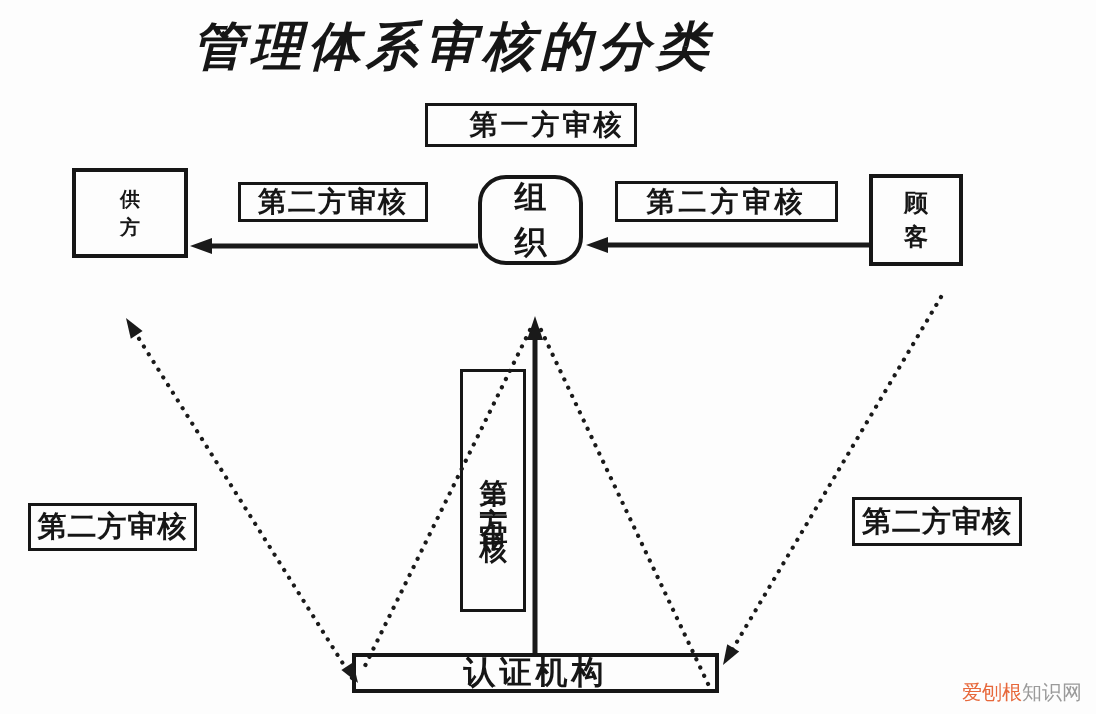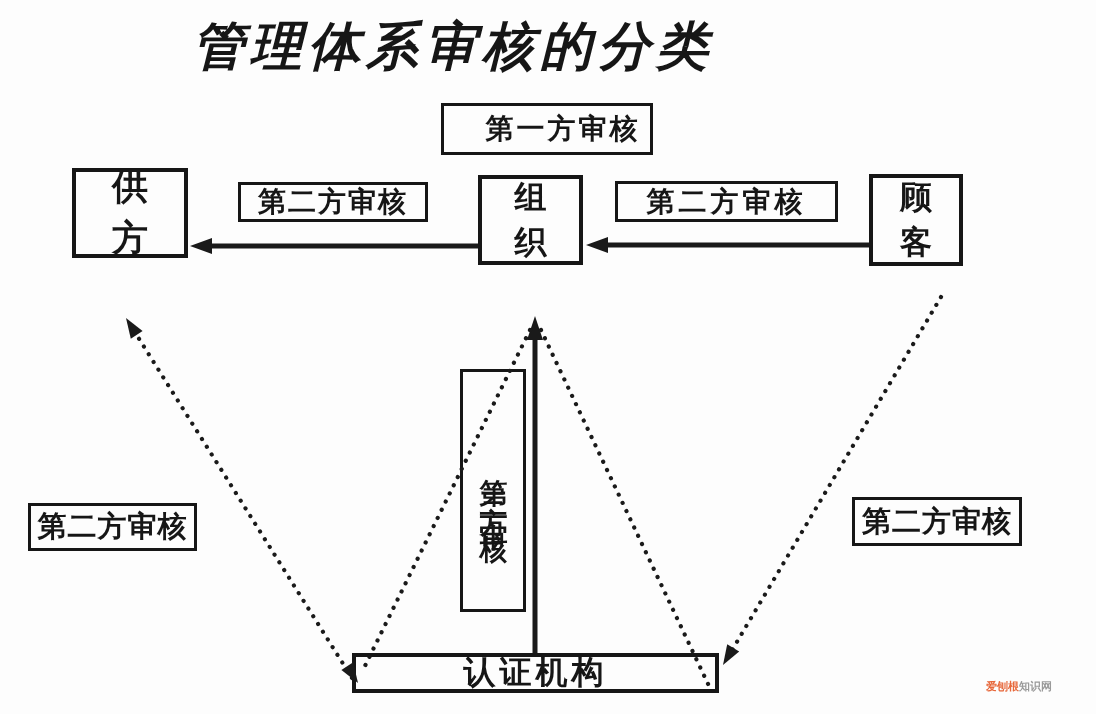--- a/index.html
+++ b/index.html
@@ -32,55 +32,55 @@
     letter-spacing:14px;
   }
   svg.overlay{
     position:absolute;left:0;top:0;z-index:5;pointer-events:none;
   }
   .ln{stroke:var(--line,#1a1a1a);fill:none;}
   .solid{stroke-width:5;}
   .dotted{stroke-width:4.2;stroke-linecap:round;stroke-dasharray:0.1 9;}
   .head{fill:var(--line,#1a1a1a);stroke:none;}
   .watermark{
-    position:absolute;left:986px;top:679px;
+    position:absolute;left:962px;top:679px;
     font-family:"Liberation Sans","DejaVu Sans",sans-serif;
-    font-size:11px;font-weight:bold;white-space:nowrap;
+    font-size:20px;font-weight:normal;white-space:nowrap;
   }
   .wm-hi{color:var(--wm-hi,#e7683b);}
   .wm-rest{color:var(--wm-rest,#9a9a9a);}
 </style>
 </head>
 <body>
 
 <div id="stage" style="--line: #1a1a1a; --bg: #fdfdfd; --wm-hi: #e7683b; --wm-rest: #9a9a9a;">
 
   <div class="title">管理体系审核的分类</div>
 
-  <div class="box label-box" style="left:441px;top:103px;width:212px;height:52px;font-size:28px;letter-spacing:3px;padding-left:32px;">
+  <div class="box label-box" style="left:425px;top:103px;width:212px;height:44px;font-size:28px;letter-spacing:3px;padding-left:32px;">
     <span>第一方审核</span>
   </div>
 
-  <div class="box" style="left:72px;top:168px;width:116px;height:90px;font-size:36px;">
+  <div class="box" style="left:72px;top:168px;width:116px;height:90px;font-size:20px;">
     <div class="entity-text">供方</div>
   </div>
 
   <div class="box label-box" style="left:238px;top:182px;width:190px;height:40px;font-size:28px;letter-spacing:2px;">
     <span>第二方审核</span>
   </div>
 
-  <div class="box" style="left:478px;top:175px;width:105px;height:90px;font-size:32px;">
+  <div class="box" style="left:478px;top:175px;width:105px;height:90px;font-size:32px;border-radius:28px;">
     <div class="entity-text">组织</div>
   </div>
 
   <div class="box label-box" style="left:615px;top:181px;width:223px;height:41px;font-size:28px;letter-spacing:4px;">
     <span>第二方审核</span>
   </div>
 
-  <div class="box" style="left:869px;top:174px;width:94px;height:92px;font-size:32px;">
+  <div class="box" style="left:869px;top:174px;width:94px;height:92px;font-size:24px;">
     <div class="entity-text">顾客</div>
   </div>
 
   <div class="box label-box" style="left:460px;top:369px;width:66px;height:243px;font-size:28px;">
     <span class="vtext">第三方审核</span>
   </div>
 
   <div class="box label-box" style="left:28px;top:503px;width:169px;height:48px;font-size:29px;letter-spacing:1px;">
     <span>第二方审核</span>
   </div>

